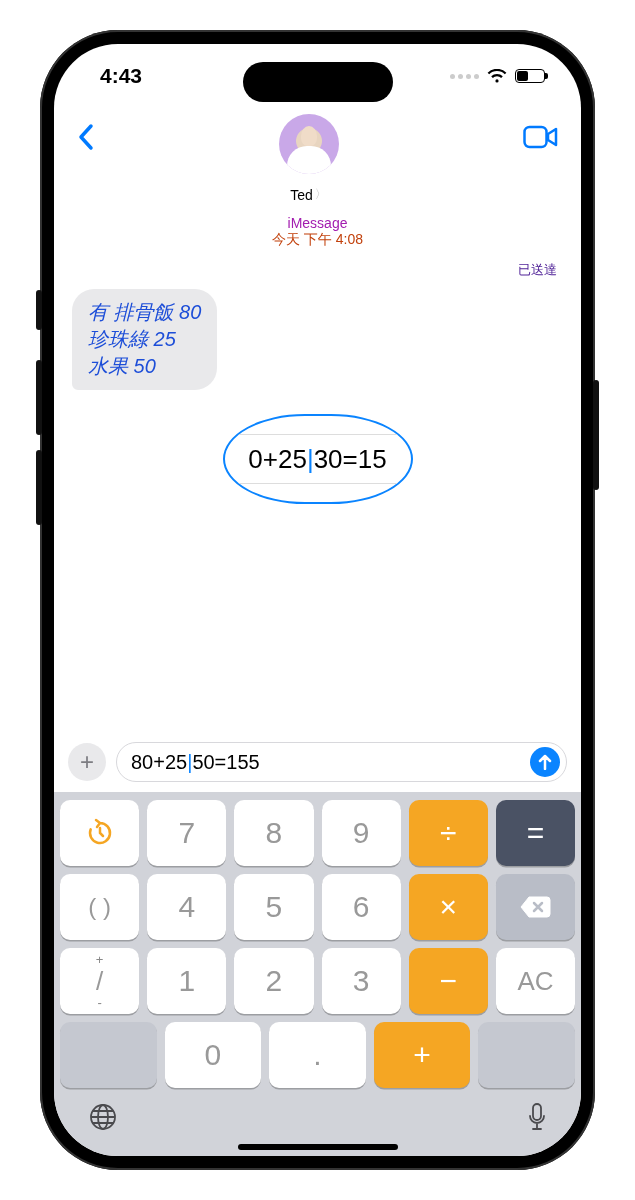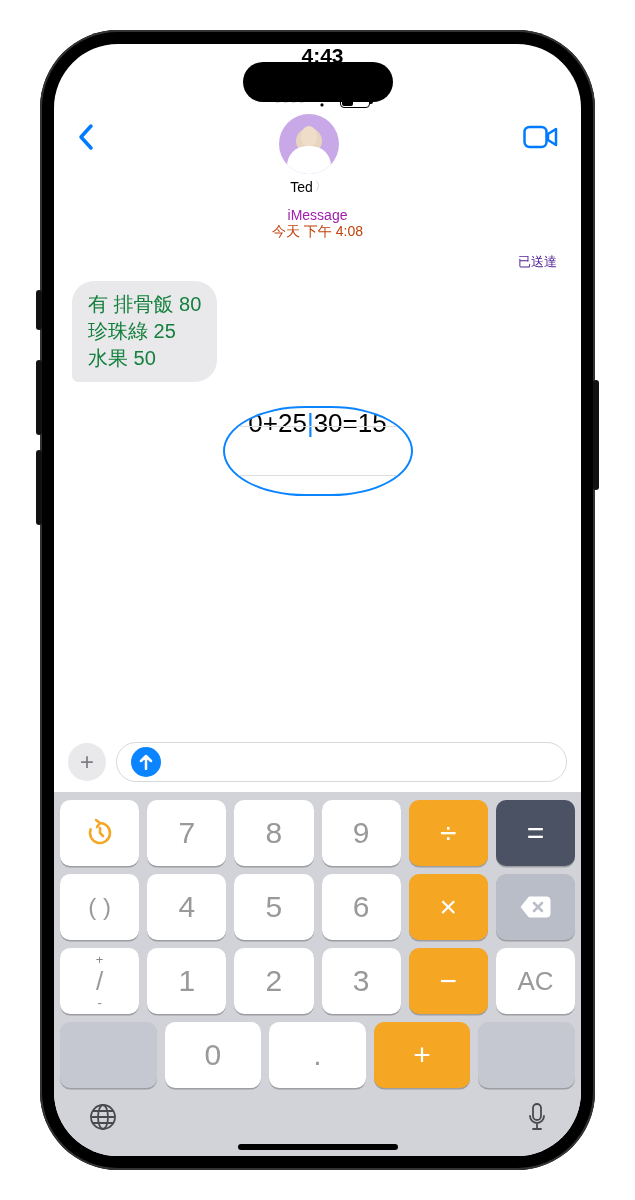--- a/index.html
+++ b/index.html
@@ -30,57 +30,57 @@
     position: relative;
     display: flex; flex-direction: column;
   }
   .notch {
     position: absolute; top: 18px; left: 50%; transform: translateX(-50%);
     width: 150px; height: 40px; background: #000; border-radius: 22px; z-index: 50;
   }
   
   .statusbar {
     height: 64px; display: flex; align-items: center; justify-content: space-between;
-    padding: 0 36px 0 46px; font-weight: 600; font-size: 21px; color:#000;flex-direction:column;
+    padding: 0 36px 0 46px; font-weight: 600; font-size: 21px; color:#000;
   }
   .status-right { display:flex; gap:8px; align-items:center; }
   .dots { display:flex; gap:3px; }
   .dots span { width:5px; height:5px; background:#ccc; border-radius:50%; }
   .battery { width:30px; height:14px; border:1.5px solid #000; border-radius:4px; position:relative; }
   .battery::after { content:""; position:absolute; right:-4px; top:3px; width:3px; height:6px; background:#000; border-radius:0 2px 2px 0;}
   .battery .lvl { position:absolute; left:1px; top:1px; bottom:1px; width:40%; background:#000; border-radius:2px; }
 
   
   .msg-header { display:flex; align-items:flex-start; justify-content:space-between; padding: 6px 22px 4px; }
   .back { color:#007aff; font-size:34px; font-weight:300; padding-top:6px; }
   .contact { display:flex; flex-direction:column; align-items:center; }
   .avatar { width:60px; height:60px; border-radius:50%; background: radial-gradient(circle at 50% 45%, #e8d5c0 28%, #c9a8e8 30%); position:relative; overflow:hidden; }
   .avatar::before { content:""; position:absolute; left:22px; top:12px; width:16px; height:20px; background:#f0dcc8; border-radius:50% 50% 40% 40%; }
   .avatar::after { content:""; position:absolute; left:8px; top:32px; width:44px; height:30px; background:#fff; border-radius:20px 20px 0 0; }
-  .contact-name { font-size:14px; color:#000; margin-top:4px; display:flex; align-items:center; gap:2px;}
+  .contact-name { font-size:14px; color:#000; margin-top:12px; display:flex; align-items:center; gap:2px;}
   .contact-name .chev { color:#c0c0c0; font-size:12px; }
   .video { color:#007aff; padding-top:10px; }
 
   
   .messages { flex:1; padding: 8px 18px 0; display:flex; flex-direction:column; overflow:hidden; }
   .thread-label { text-align:center; color:#a21caf; font-size:14px; font-weight:500; }
   .thread-time { text-align:center; color:#c2410c; font-size:14px; margin-bottom:10px; }
   .bubble-row { display:flex; margin-bottom:4px; }
   .bubble-row.out { justify-content:flex-end; }
   .bubble { max-width:70%; padding:10px 16px; border-radius:22px; font-size:20px; line-height:1.35; white-space:pre-line; }
   .bubble.out { background:#0a84ff; color:#fff; border-bottom-right-radius:6px; }
-  .bubble.in { background:#e9e9eb; color:#15803d; border-bottom-left-radius:6px; }
+  .bubble.in { background:#e9e9eb; color:#1d4ed8; border-bottom-left-radius:6px;font-style:italic; }
   .receipt { text-align:right; color:#4c1d95; font-size:13px; margin:2px 6px 10px 0; }
   .system-msg { text-align:center; color:#8e8e93; font-size:14px; margin:14px 0; }
 
   
   .loupe-wrap { position:relative; align-self:center; margin: 20px 0 6px; }
   .loupe {
     border:2.5px solid #0a84ff; border-radius:50% / 58%;
-    width:190px; height:90px; display:flex; justify-content:center;
+    width:190px; height:90px; display:flex; align-items:center; justify-content:center;
     background:#fff; font-size:26px; color:#000; position:relative; overflow:hidden;
   }
   .loupe .line { position:absolute; left:0; right:0; height:1px; background:#ddd; }
   .loupe .line.top { top:18px; } .loupe .line.bot { bottom:18px; }
   .loupe .cursor { color:#0a84ff; }
 
   
   .input-row { display:flex; align-items:center; gap:10px; padding: 6px 14px 10px; }
   .add-btn { width:38px; height:38px; border-radius:50%; background:#e9e9eb; color:#7d7d82; display:flex; align-items:center; justify-content:center; font-size:24px; }
   .msg-input { flex:1; height:40px; border:1px solid #d8d8dc; border-radius:20px; display:flex; align-items:center; padding:0 6px 0 14px; font-size:20px; }
@@ -177,20 +177,21 @@
             <span>30=15</span>
         </div>
       </div>
     </div>
 
     <div class="input-row">
       <div class="add-btn">
         <span>+</span>
       </div>
       <div class="msg-input">
+        <span class="txt"><span>80+25</span><span style="color:#0a84ff">|</span><span>50=155</span></span>
         <div class="send">
           <svg width="14" height="16" viewBox="0 0 14 16">
               <path d="M7 15V2M2 7l5-5 5 5" stroke="#fff" stroke-width="2.5" fill="none" stroke-linecap="round" stroke-linejoin="round"></path>
             </svg>
         </div>
       </div>
     </div>
 
     <div class="keyboard">
       <div class="krow">

